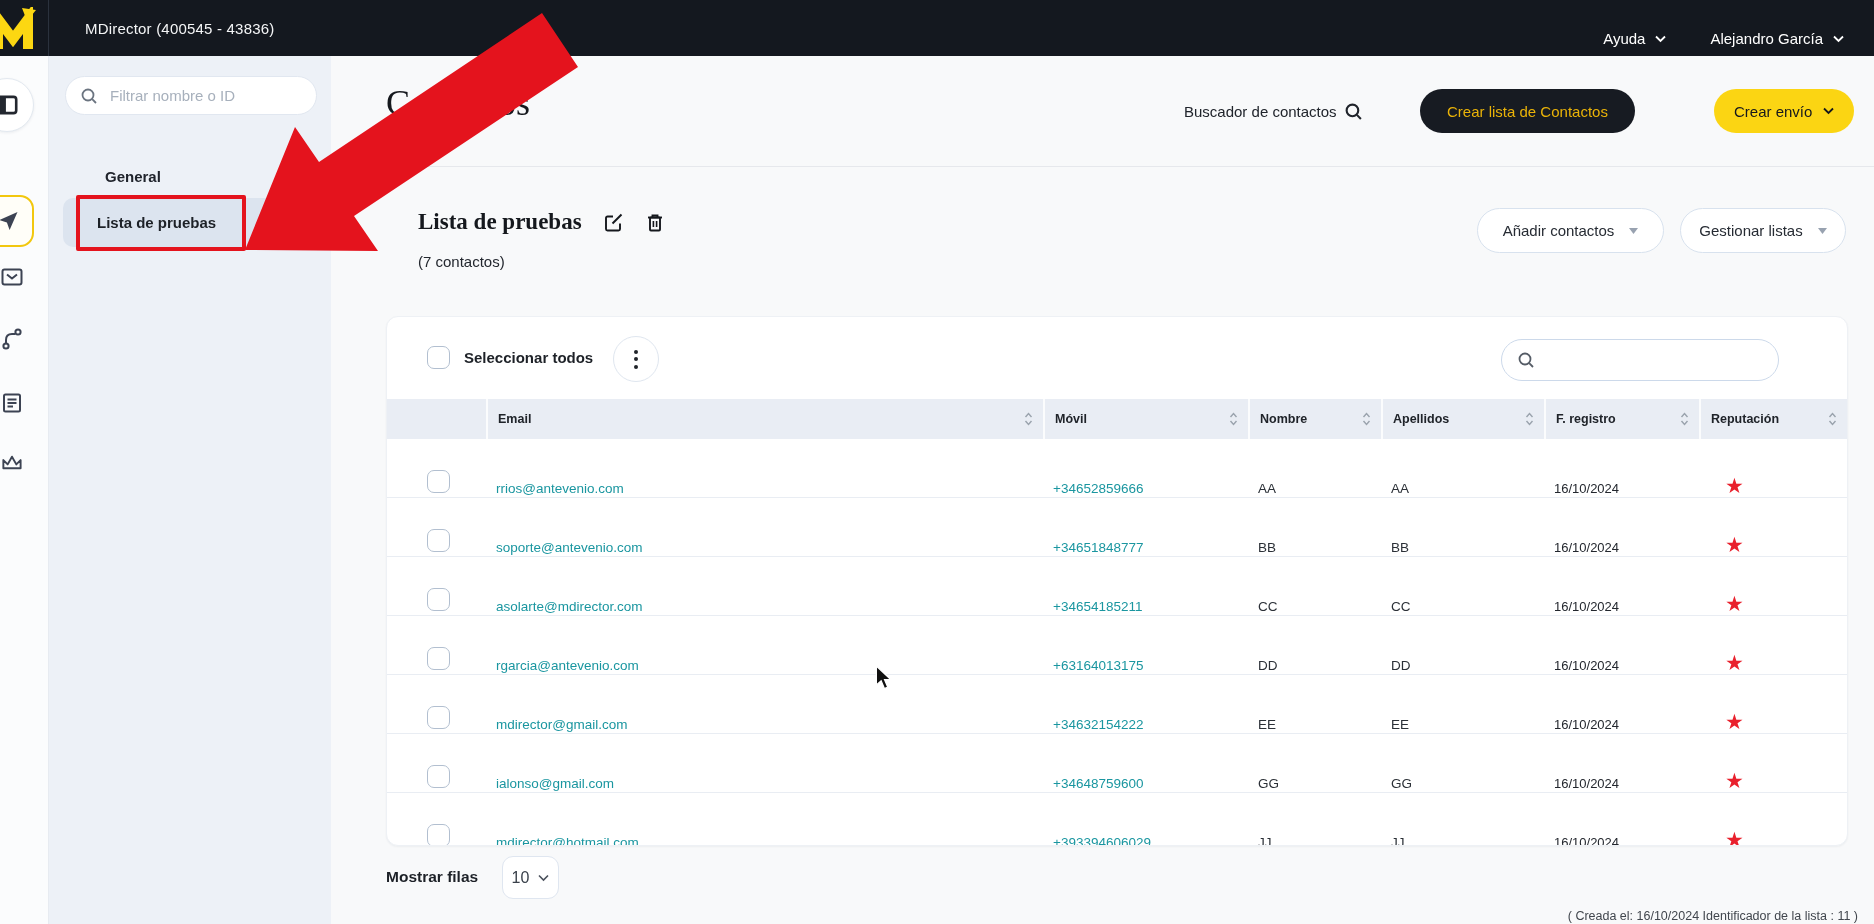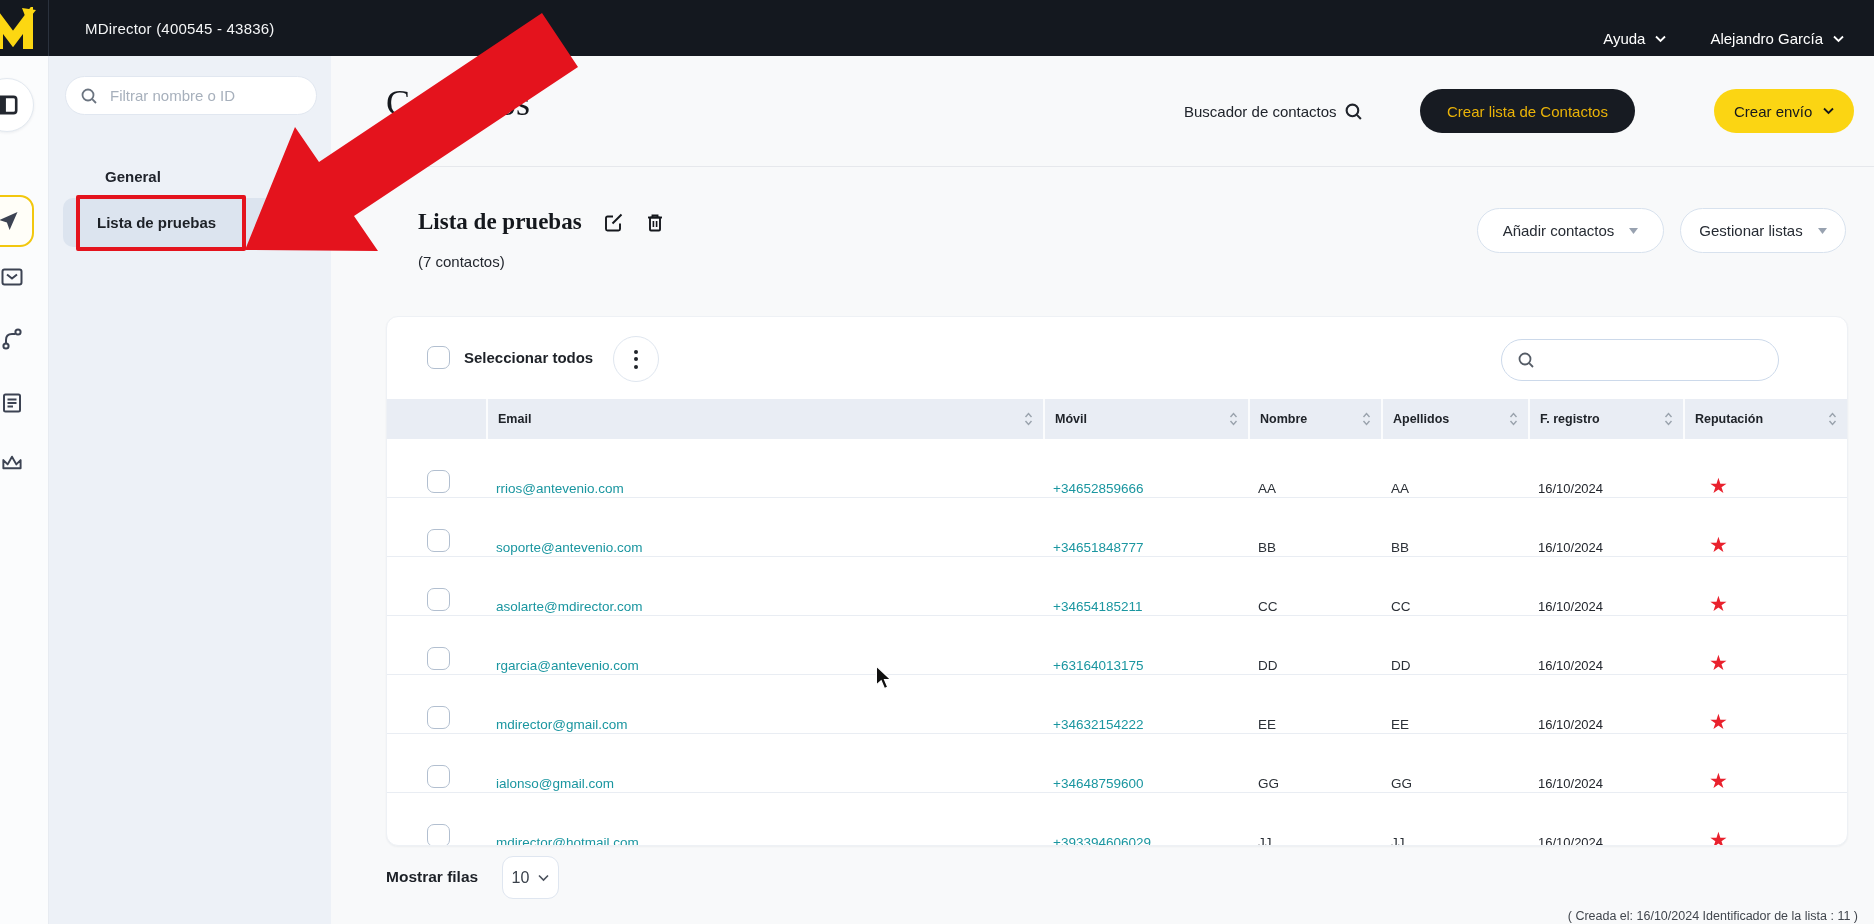--- a/index.html
+++ b/index.html
@@ -71,21 +71,21 @@
       font-size:12.5px;font-weight:700;color:#20242a;border-left:2px solid #fbfcfd;}
   .th:first-child{border-left:0;}
   .tbody{position:absolute;left:0;top:122px;width:1460px;}
   .tr{display:flex;height:58px;border-bottom:1px solid #e9edf3;align-items:flex-end;}
   .tr:last-child{border-bottom:0;}
   .td{padding:0 10px;box-sizing:border-box;}
   .c0{width:99px;padding-left:40px;}
   .c1{width:557px;}
   .c2{width:205px;}
   .c3{width:133px;}
-  .c4{width:147px;gap:16px;}
+  .c4{width:163px;gap:16px;}
   .c5{width:155px;}
   .c6{width:168px;flex:1;}
   .cell-link{color:#1a96a0;font-size:13.5px;text-decoration:none;cursor:pointer;}
   .cell-text{color:#2b3037;font-size:13.5px;}
   .cell-date{color:#23272e;font-size:13px;}
   .star{color:#e9212d;font-size:21px;margin-left:16px;line-height:1;}
 
   
   .rows-label{position:absolute;left:55px;top:812px;font-size:15.5px;font-weight:700;color:#1d2127;}
   .rows-select{position:absolute;left:171px;top:800px;width:57px;height:43px;border:1px solid #dfe6f0;border-radius:11px;

